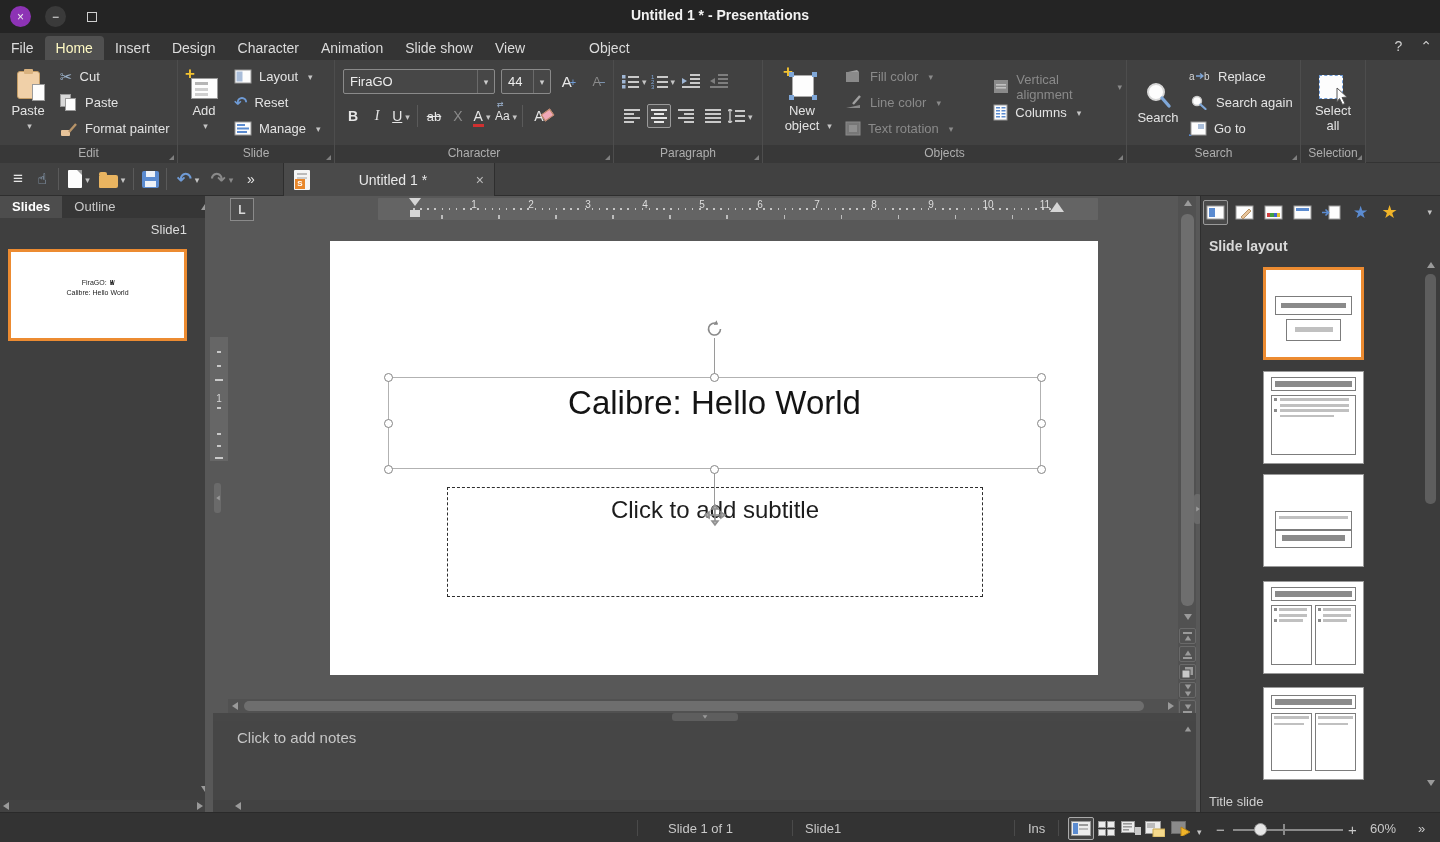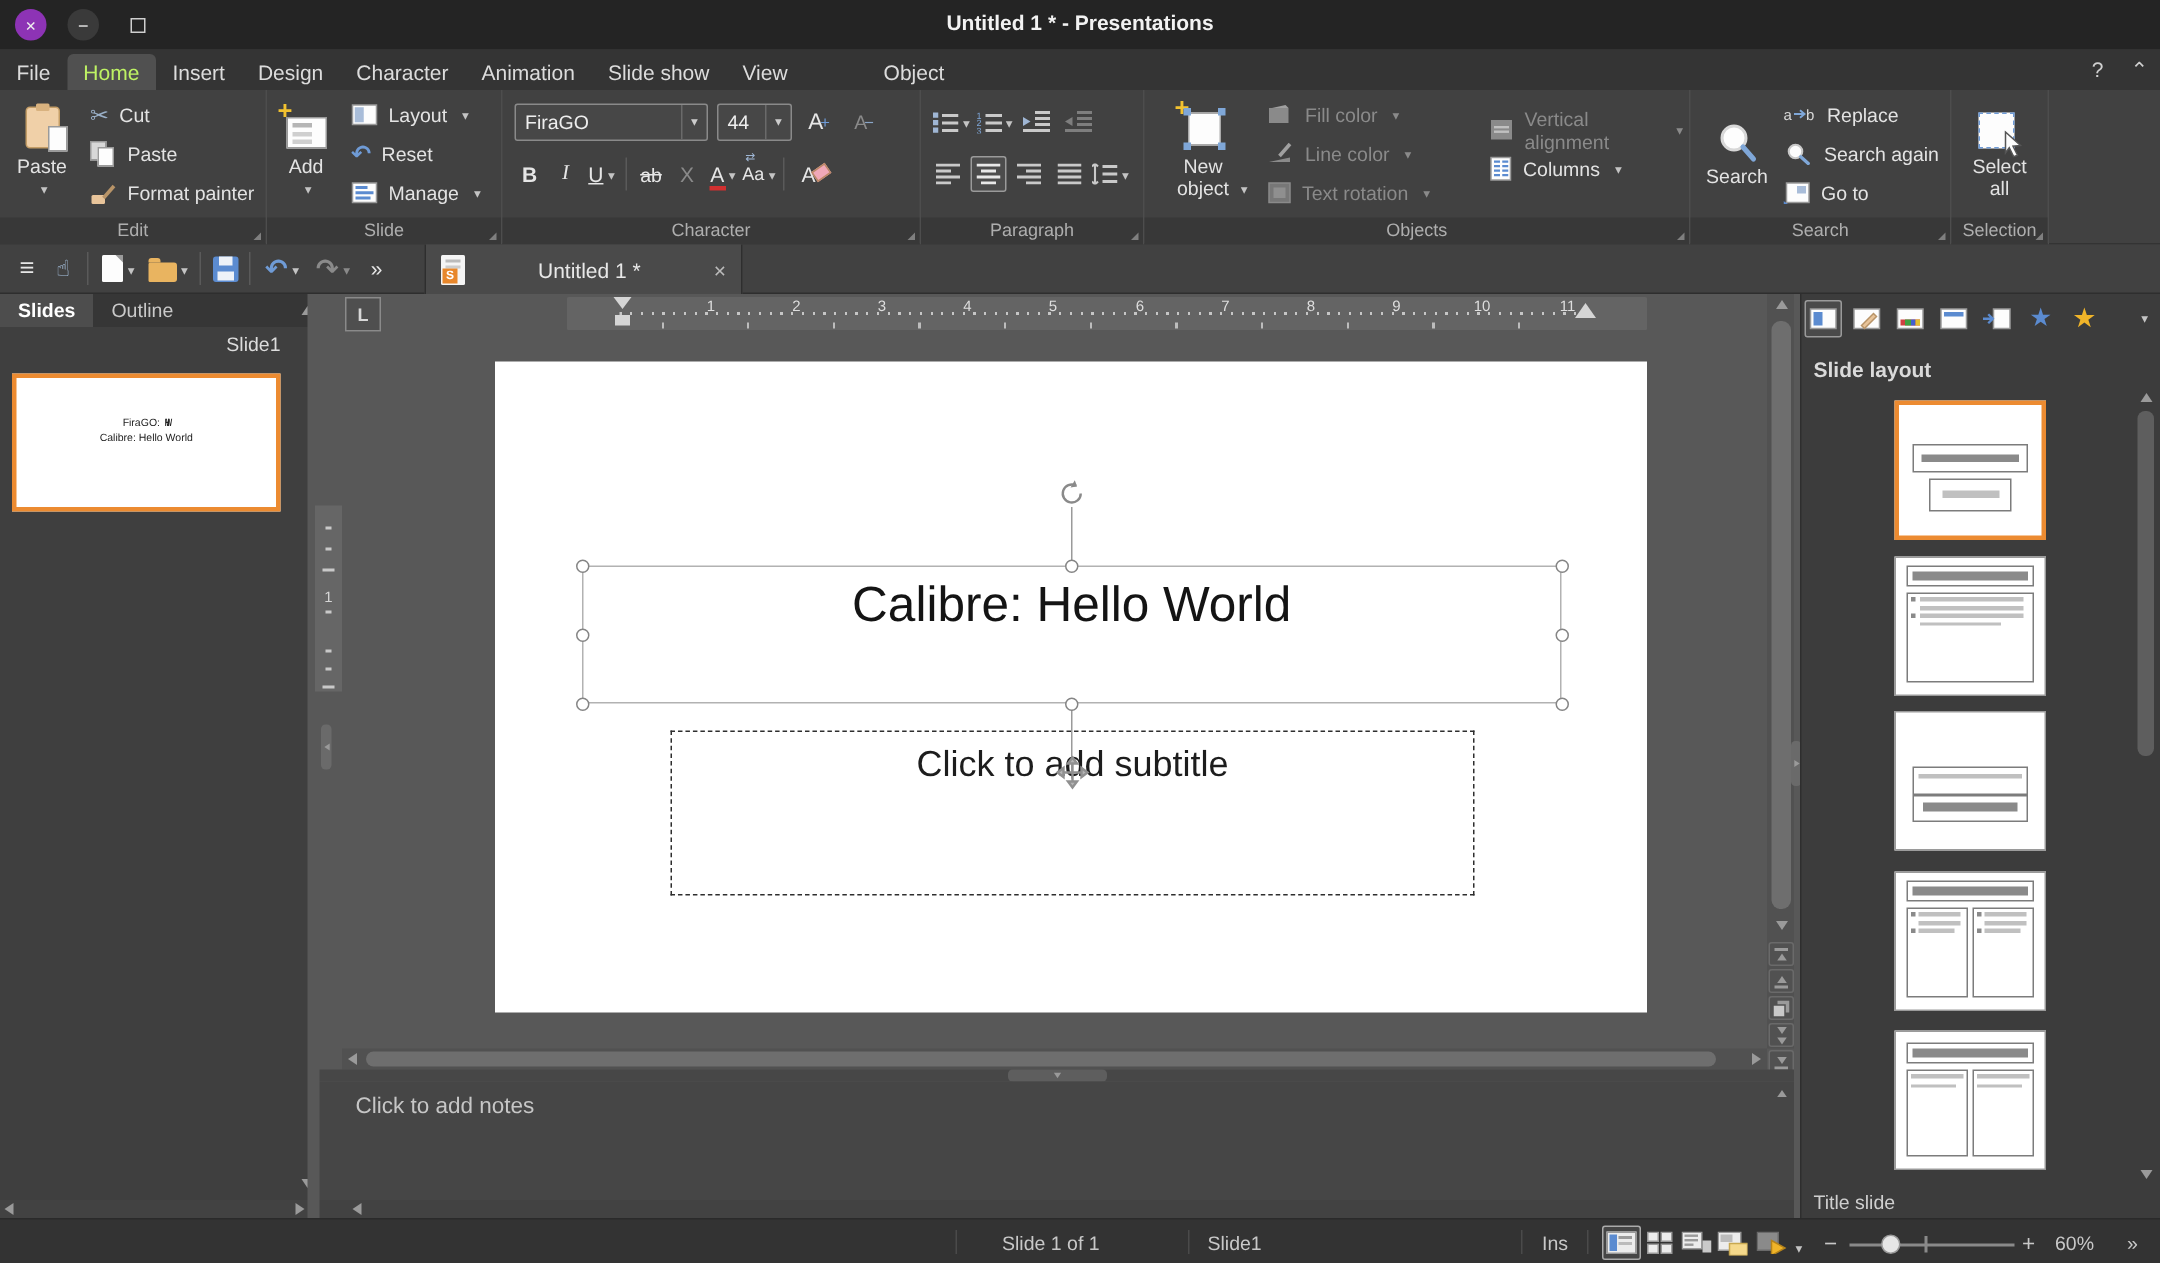--- a/index.html
+++ b/index.html
@@ -12,21 +12,21 @@
 #titlebar{position:absolute;left:0;top:0;width:1440px;height:33px;background:#242424}
 #title{position:absolute;left:0;right:0;top:7px;text-align:center;font-weight:bold;font-size:14px;color:#f2f2f2}
 .winbtn{position:absolute;top:6px;width:21px;height:21px;border-radius:50%;display:flex;align-items:center;justify-content:center;font-size:12px;color:#eee}
 #btn-close{left:10px;background:#8d33b5}
 #btn-min{left:45px;background:#3a3a3a}
 #btn-max{left:81px;background:none}
 #btn-max .sq{width:10px;height:10px;border:1.5px solid #cfcfcf}
 
 #menubar{position:absolute;left:0;top:33px;width:1440px;height:27px;background:#343434;display:flex;align-items:flex-end}
 .menu-item{padding:4px 11px;font-size:14px;color:#dcdcdc;border-radius:4px 4px 0 0}
-.menu-item.active{background:#505050;color:#bef264}
+.menu-item.active{background:#505050;color:#fef9c3}
 #menu-object{margin-left:42px}
 #menu-right{position:absolute;right:8px;top:5px;display:flex;gap:18px;color:#cfcfcf;font-size:14px}
 
 #ribbon{position:absolute;left:0;top:60px;width:1440px;height:103px;background:#414141;border-bottom:1px solid #333}
 .rgroup{position:absolute;top:0;height:103px;border-right:1px solid #4d4d4d}
 .rlabel{position:absolute;bottom:0;left:0;right:0;height:18px;background:#383838;color:#aeaeae;font-size:12px;text-align:center;line-height:17px}
 .rlabel::after{content:"";position:absolute;right:3px;bottom:3px;border-left:5px solid transparent;border-bottom:5px solid #7f7f7f}
 .rbody{position:absolute;top:0;left:0;right:0;height:85px;display:flex;align-items:center}
 .bigbtn{display:flex;flex-direction:column;align-items:center;justify-content:center;color:#e3e3e3;font-size:13px;line-height:15px;text-align:center;padding:2px 4px}
 .stack{display:flex;flex-direction:column;justify-content:center;gap:1px}
@@ -268,21 +268,21 @@
           <span>Manage</span>
           <span class="dd"></span>
         </div>
       </div>
     </div>
     <div class="rlabel"><span>Slide</span></div>
   </div>
 
   <div class="rgroup" style="left:335px;width:279px">
     <div style="position:absolute;left:8px;top:9px;display:flex;gap:6px;align-items:center">
-      <div class="combo" style="width:129px">
+      <div class="combo" style="width:152px">
         <span class="cv">FiraGO</span>
         <span class="cd">▾</span>
       </div>
       <div class="combo" style="width:50px">
         <span class="cv">44</span>
         <span class="cd">▾</span>
       </div>
       <div class="tbtn">
           <span style="font-size:15px">A</span>
           <span style="color:#6f9bd6;font-size:11px;margin-left:-2px;vertical-align:6px">+</span>

